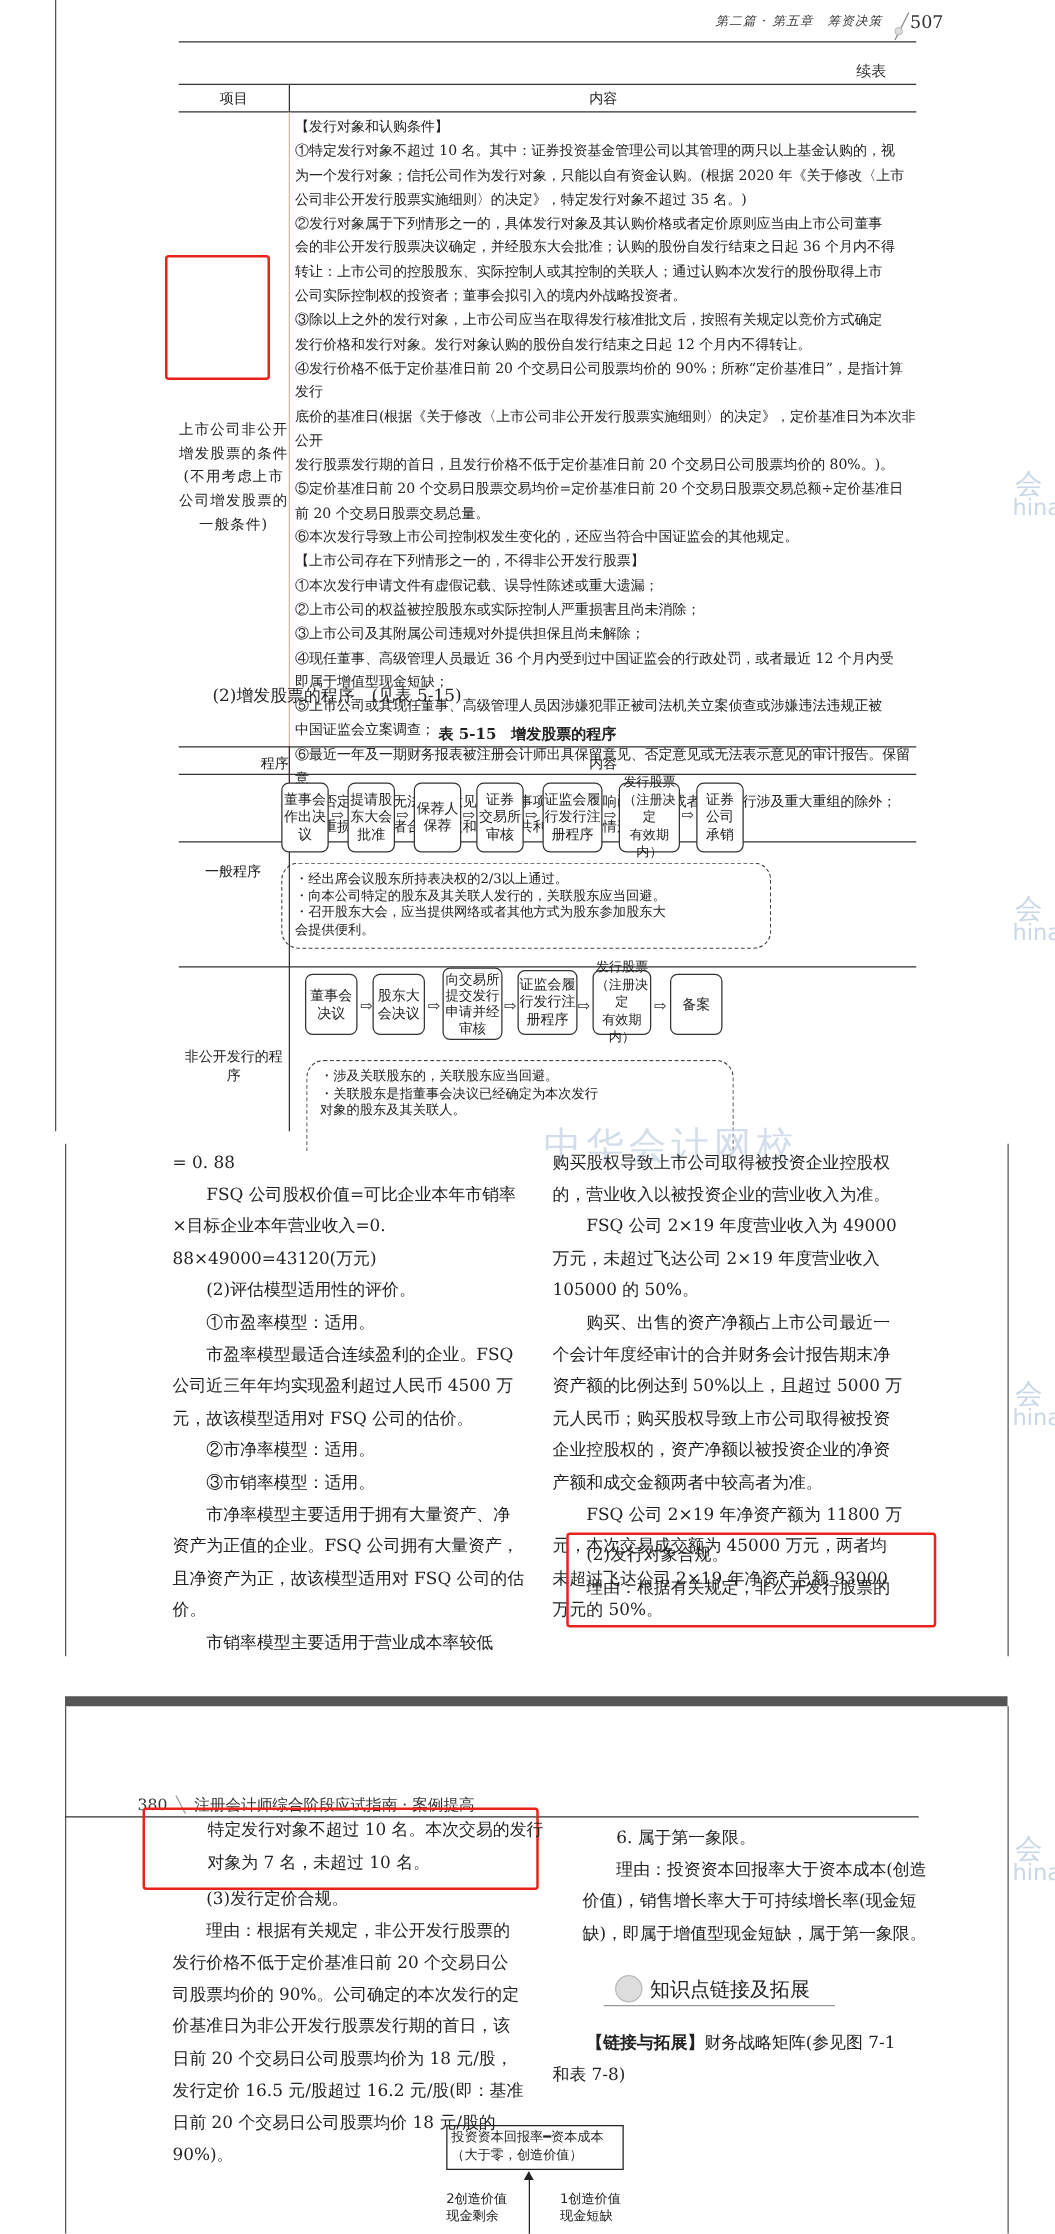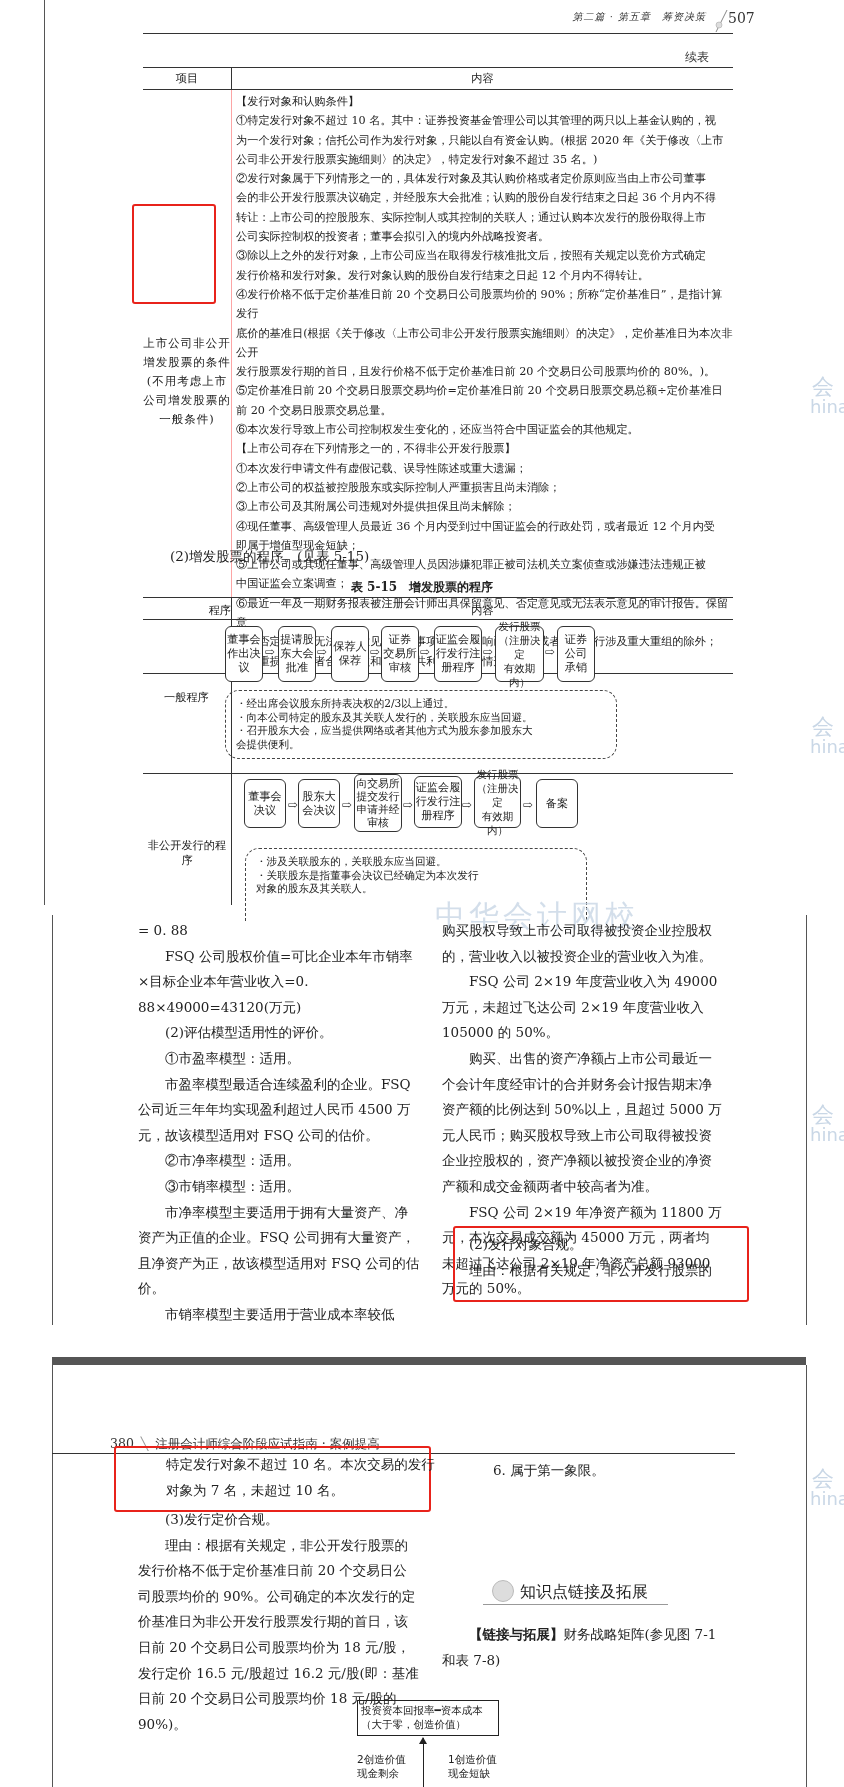--- a/index.html
+++ b/index.html
@@ -298,20 +298,21 @@
 <div class="redbox" style="left:114px;top:1446px;width:313px;height:62px;"></div>
 <div class="col" style="left:138px;top:1452px;width:282px;margin-left:28px;">
   <p>特定发行对象不超过 10 名。本次交易的发行对象为 7 名，未超过 10 名。</p>
 </div>
 <div class="col" style="left:138px;top:1507px;width:282px;">
   <p class="indent">(3)发行定价合规。</p>
   <p class="indent">理由：根据有关规定，非公开发行股票的发行价格不低于定价基准日前 20 个交易日公司股票均价的 90%。公司确定的本次发行的定价基准日为非公开发行股票发行期的首日，该日前 20 个交易日公司股票均价为 18 元/股，发行定价 16.5 元/股超过 16.2 元/股(即：基准日前 20 个交易日公司股票均价 18 元/股的 90%)。</p>
 </div>
 <div class="col" style="left:418px;top:1458px;width:282px;margin-left:48px;">
   <p class="indent">6. 属于第一象限。</p>
+  <p class="indent">理由：投资资本回报率大于资本成本(创造价值)，销售增长率大于可持续增长率(现金短缺)，即属于增值型现金短缺，属于第一象限。</p>
 </div>
 
 <div class="kp-icon"></div>
 <div class="kp-title" style="left:520px;">知识点链接及拓展</div>
 <div class="kp-rule"></div>
 
 <div class="col" style="left:442px;top:1622px;width:282px;">
   <p class="indent"><span style="font-weight:bold;">【链接与拓展】</span><span>财务战略矩阵(参见图 7-1 和表 7-8)</span></p>
 </div>
 

